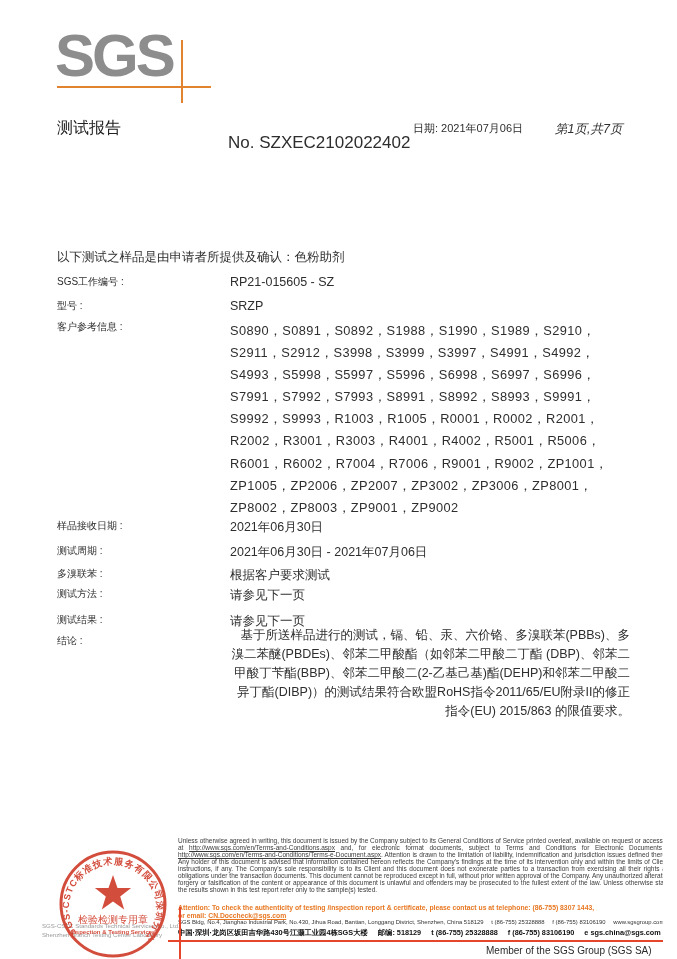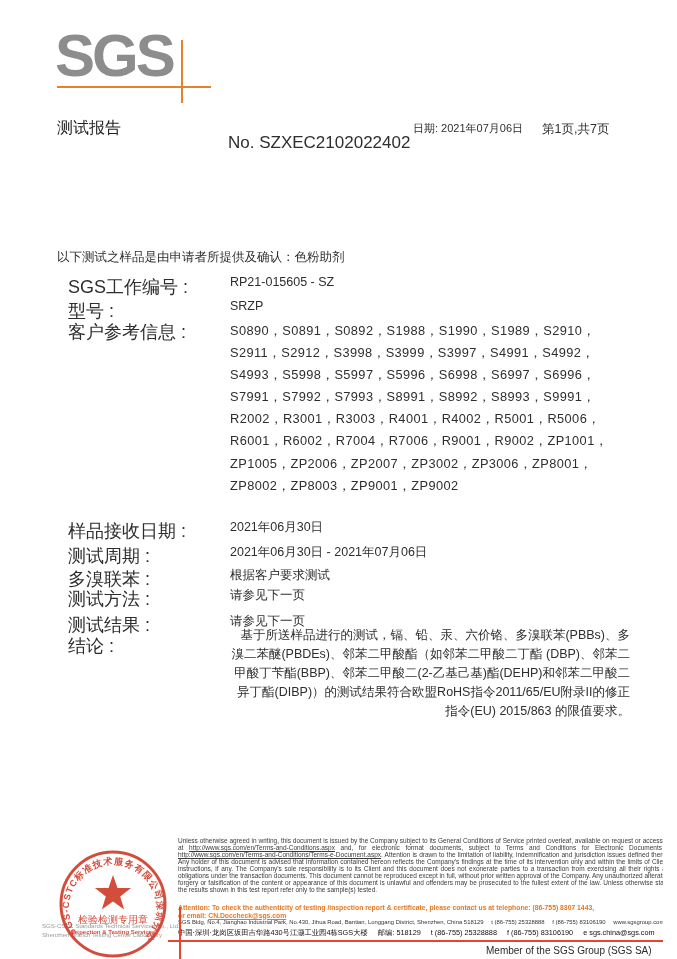--- a/index.html
+++ b/index.html
@@ -11,28 +11,28 @@
   .logo{
     position:absolute;left:55px;top:26px;font-size:60px;font-weight:700;
     color:#8d8d8d;letter-spacing:-3px;line-height:60px;
   }
   .crop-h{position:absolute;left:57px;top:86px;width:154px;height:2px;background:#e2832f;}
   .crop-v{position:absolute;left:181px;top:40px;width:2px;height:63px;background:#e2832f;}
   
   .title{position:absolute;left:57px;top:118px;font-size:16px;font-weight:400;color:#222;}
   .report-no{position:absolute;left:228px;top:133px;font-size:17px;}
   .report-date{position:absolute;left:413px;top:121px;font-size:11px;}
-  .page-count{position:absolute;left:542px;top:121px;font-size:12.5px;}
+  .page-count{position:absolute;left:555px;top:121px;font-size:12.5px;font-style:italic;}
   
   .applicant-name{position:absolute;left:57px;top:165px;font-size:12.5px;}
   .applicant-address{position:absolute;left:57px;top:190px;font-size:12.5px;}
   .intro{position:absolute;left:57px;top:249px;font-size:12.5px;}
   
   .row{position:absolute;left:0;width:677px;}
-  .lbl{position:absolute;left:57px;font-size:18px;white-space:nowrap;margin-left:11px;}
+  .lbl{position:absolute;left:57px;font-size:10px;white-space:nowrap;}
   .val{position:absolute;left:230px;font-size:12.5px;white-space:nowrap;}
   .ref-lines{position:absolute;left:230px;top:320px;font-size:12.8px;letter-spacing:.4px;}
   .ref-lines div{height:22.1px;line-height:22.1px;white-space:nowrap;}
   .conclusion-para{
     position:absolute;left:230px;top:626px;width:400px;
     font-size:12.5px;line-height:19px;white-space:normal;text-align:right;
   }
   
   .disclaimer{
     position:absolute;left:178px;top:837px;width:495px;
@@ -46,21 +46,21 @@
   .attention .u{text-decoration:underline;}
   .addr-en{
     position:absolute;left:178px;top:919px;width:497px;font-size:5.9px;color:#333;
     white-space:nowrap;
   }
   .addr-en span{margin-right:6px;}
   .addr-cn{
     position:absolute;left:178px;top:928px;width:497px;font-size:7.3px;color:#111;
     white-space:nowrap;
   }
-  .addr-cn span{margin-right:8px;}
+  .addr-cn span{margin-right:8px;font-weight:bold;}
   .footer-hline{position:absolute;left:168px;top:940px;width:505px;height:2px;background:#e5442d;}
   .footer-vline{position:absolute;left:179px;top:907px;width:2px;height:52px;background:#e5442d;}
   .member-line{position:absolute;left:455px;top:945px;font-size:10px;color:#2a2a2a;padding-left:31px;}
   .company-footer{
     position:absolute;left:42px;top:922px;width:145px;
     font-size:6.1px;line-height:8.5px;color:#9a9a9a;
   }
   .stamp{position:absolute;left:56px;top:847px;width:114px;height:114px;opacity:.9;}
 </style>
 </head>
@@ -89,20 +89,21 @@
     <span class="val">SRZP</span>
   </div>
   <div class="row" style="top:320px">
     <span class="lbl">客户参考信息 :</span>
   </div>
   <div class="ref-lines">
     <div>S0890，S0891，S0892，S1988，S1990，S1989，S2910，</div>
     <div>S2911，S2912，S3998，S3999，S3997，S4991，S4992，</div>
     <div>S4993，S5998，S5997，S5996，S6998，S6997，S6996，</div>
     <div>S7991，S7992，S7993，S8991，S8992，S8993，S9991，</div>
+    <div>S9992，S9993，R1003，R1005，R0001，R0002，R2001，</div>
     <div>R2002，R3001，R3003，R4001，R4002，R5001，R5006，</div>
     <div>R6001，R6002，R7004，R7006，R9001，R9002，ZP1001，</div>
     <div>ZP1005，ZP2006，ZP2007，ZP3002，ZP3006，ZP8001，</div>
     <div>ZP8002，ZP8003，ZP9001，ZP9002</div>
   </div>
   <div class="row" style="top:519px">
     <span class="lbl">样品接收日期 :</span>
     <span class="val">2021年06月30日</span>
   </div>
   <div class="row" style="top:544px">

